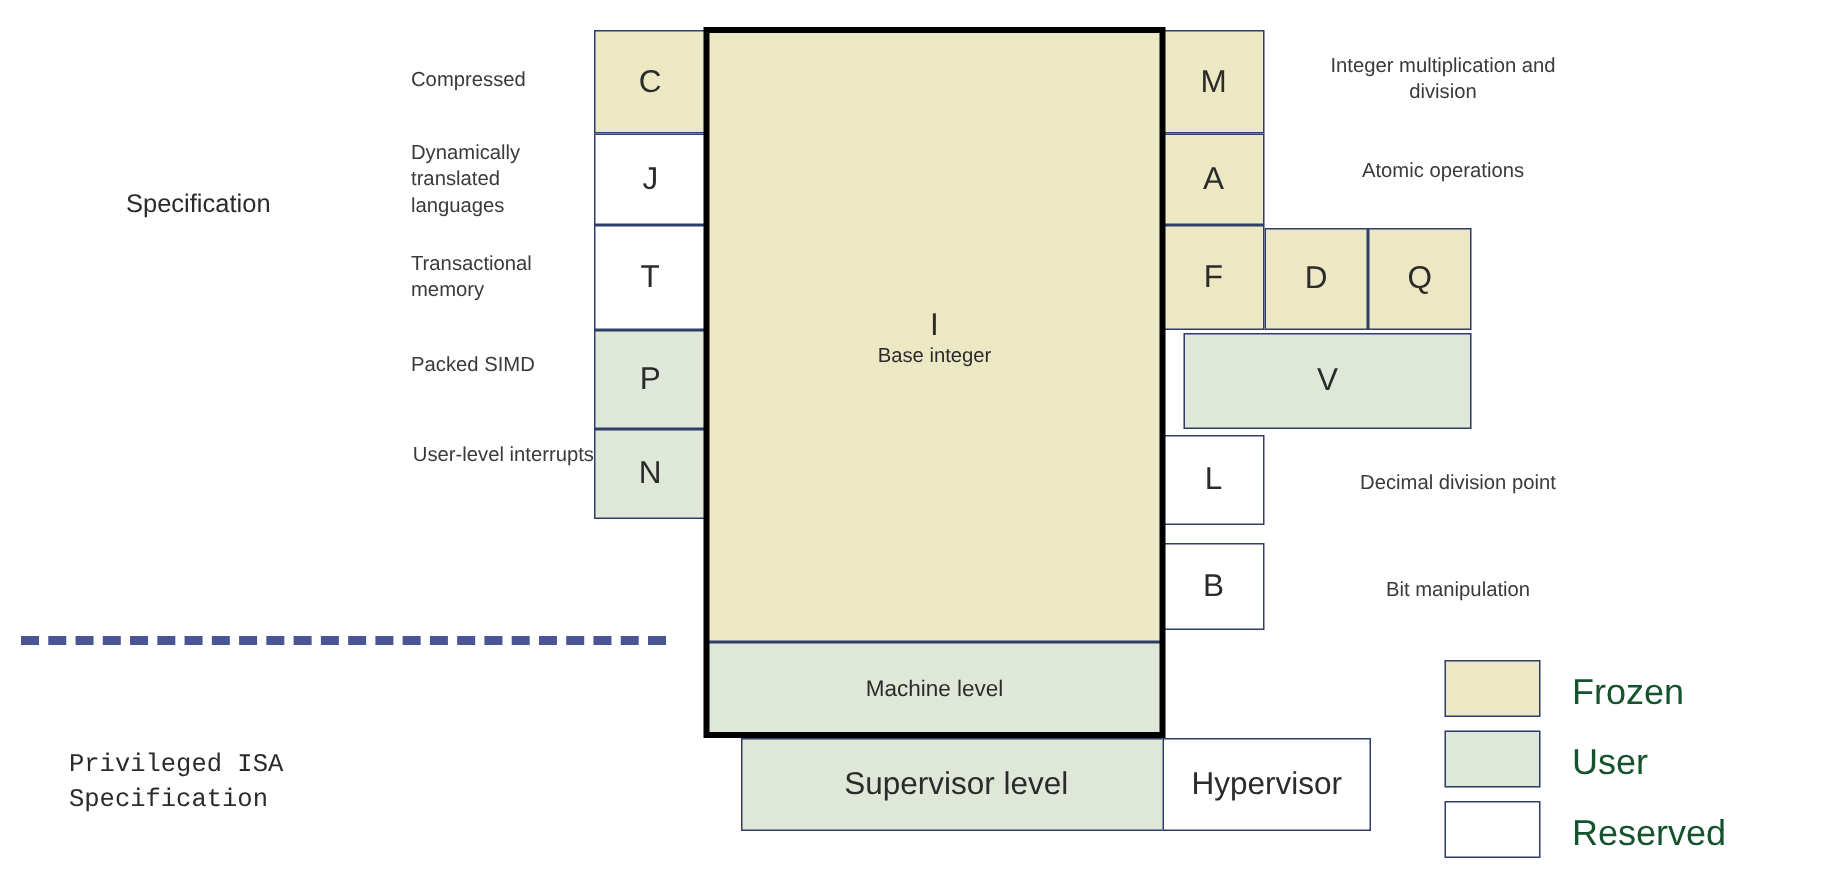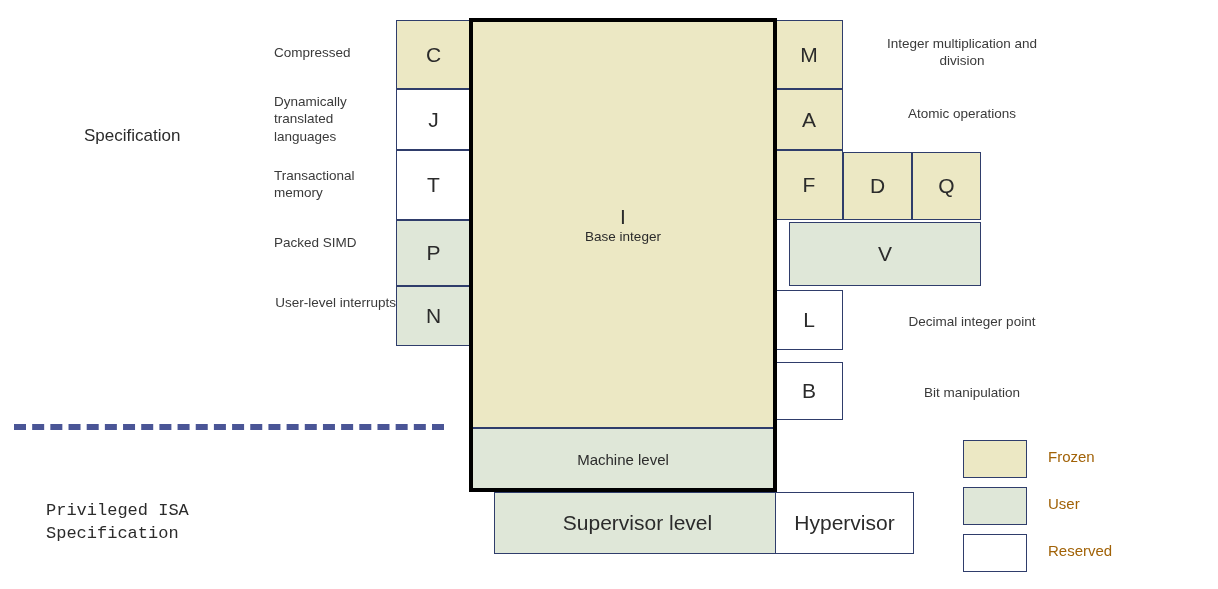--- a/index.html
+++ b/index.html
@@ -68,21 +68,21 @@
   .i-inner {
     display: flex;
     flex-direction: column;
     align-items: center;
     justify-content: center;
     width: 100%;
   }
 
   
   .legend-swatch { width: 64px; height: 38px; }
-  .legend-text { font-size: 15px; color: #a16207; }
+  .legend-text { font-size: 24px; color: #14532d; }
 </style>
 </head>
 <body>
 
 <div id="canvas">
 
   <div class="abs side-title" style="left:84px; top:125px; width:200px;">
     <span></span>
     <div>Specification</div>
   </div>
@@ -158,21 +158,21 @@
     <span>B</span>
   </div>
 
   <div class="abs label right" style="left:872px; top:35px; width:180px;">
     <span>Integer multiplication and division</span>
   </div>
   <div class="abs label right" style="left:872px; top:105px; width:180px;">
     <span>Atomic operations</span>
   </div>
   <div class="abs label right" style="left:872px; top:313px; width:200px;">
-    <span>Decimal integer point</span>
+    <span>Decimal division point</span>
   </div>
   <div class="abs label right" style="left:872px; top:384px; width:200px;">
     <span>Bit manipulation</span>
   </div>
 
   <div class="abs box draft" style="left:471px; top:428px; width:304px; height:62px; font-size:15px;">
     <span>Machine level</span>
   </div>
   <div class="abs box draft" style="left:494px; top:492px; width:287px; height:62px; font-size:21px;">
     <span>Supervisor level</span>

